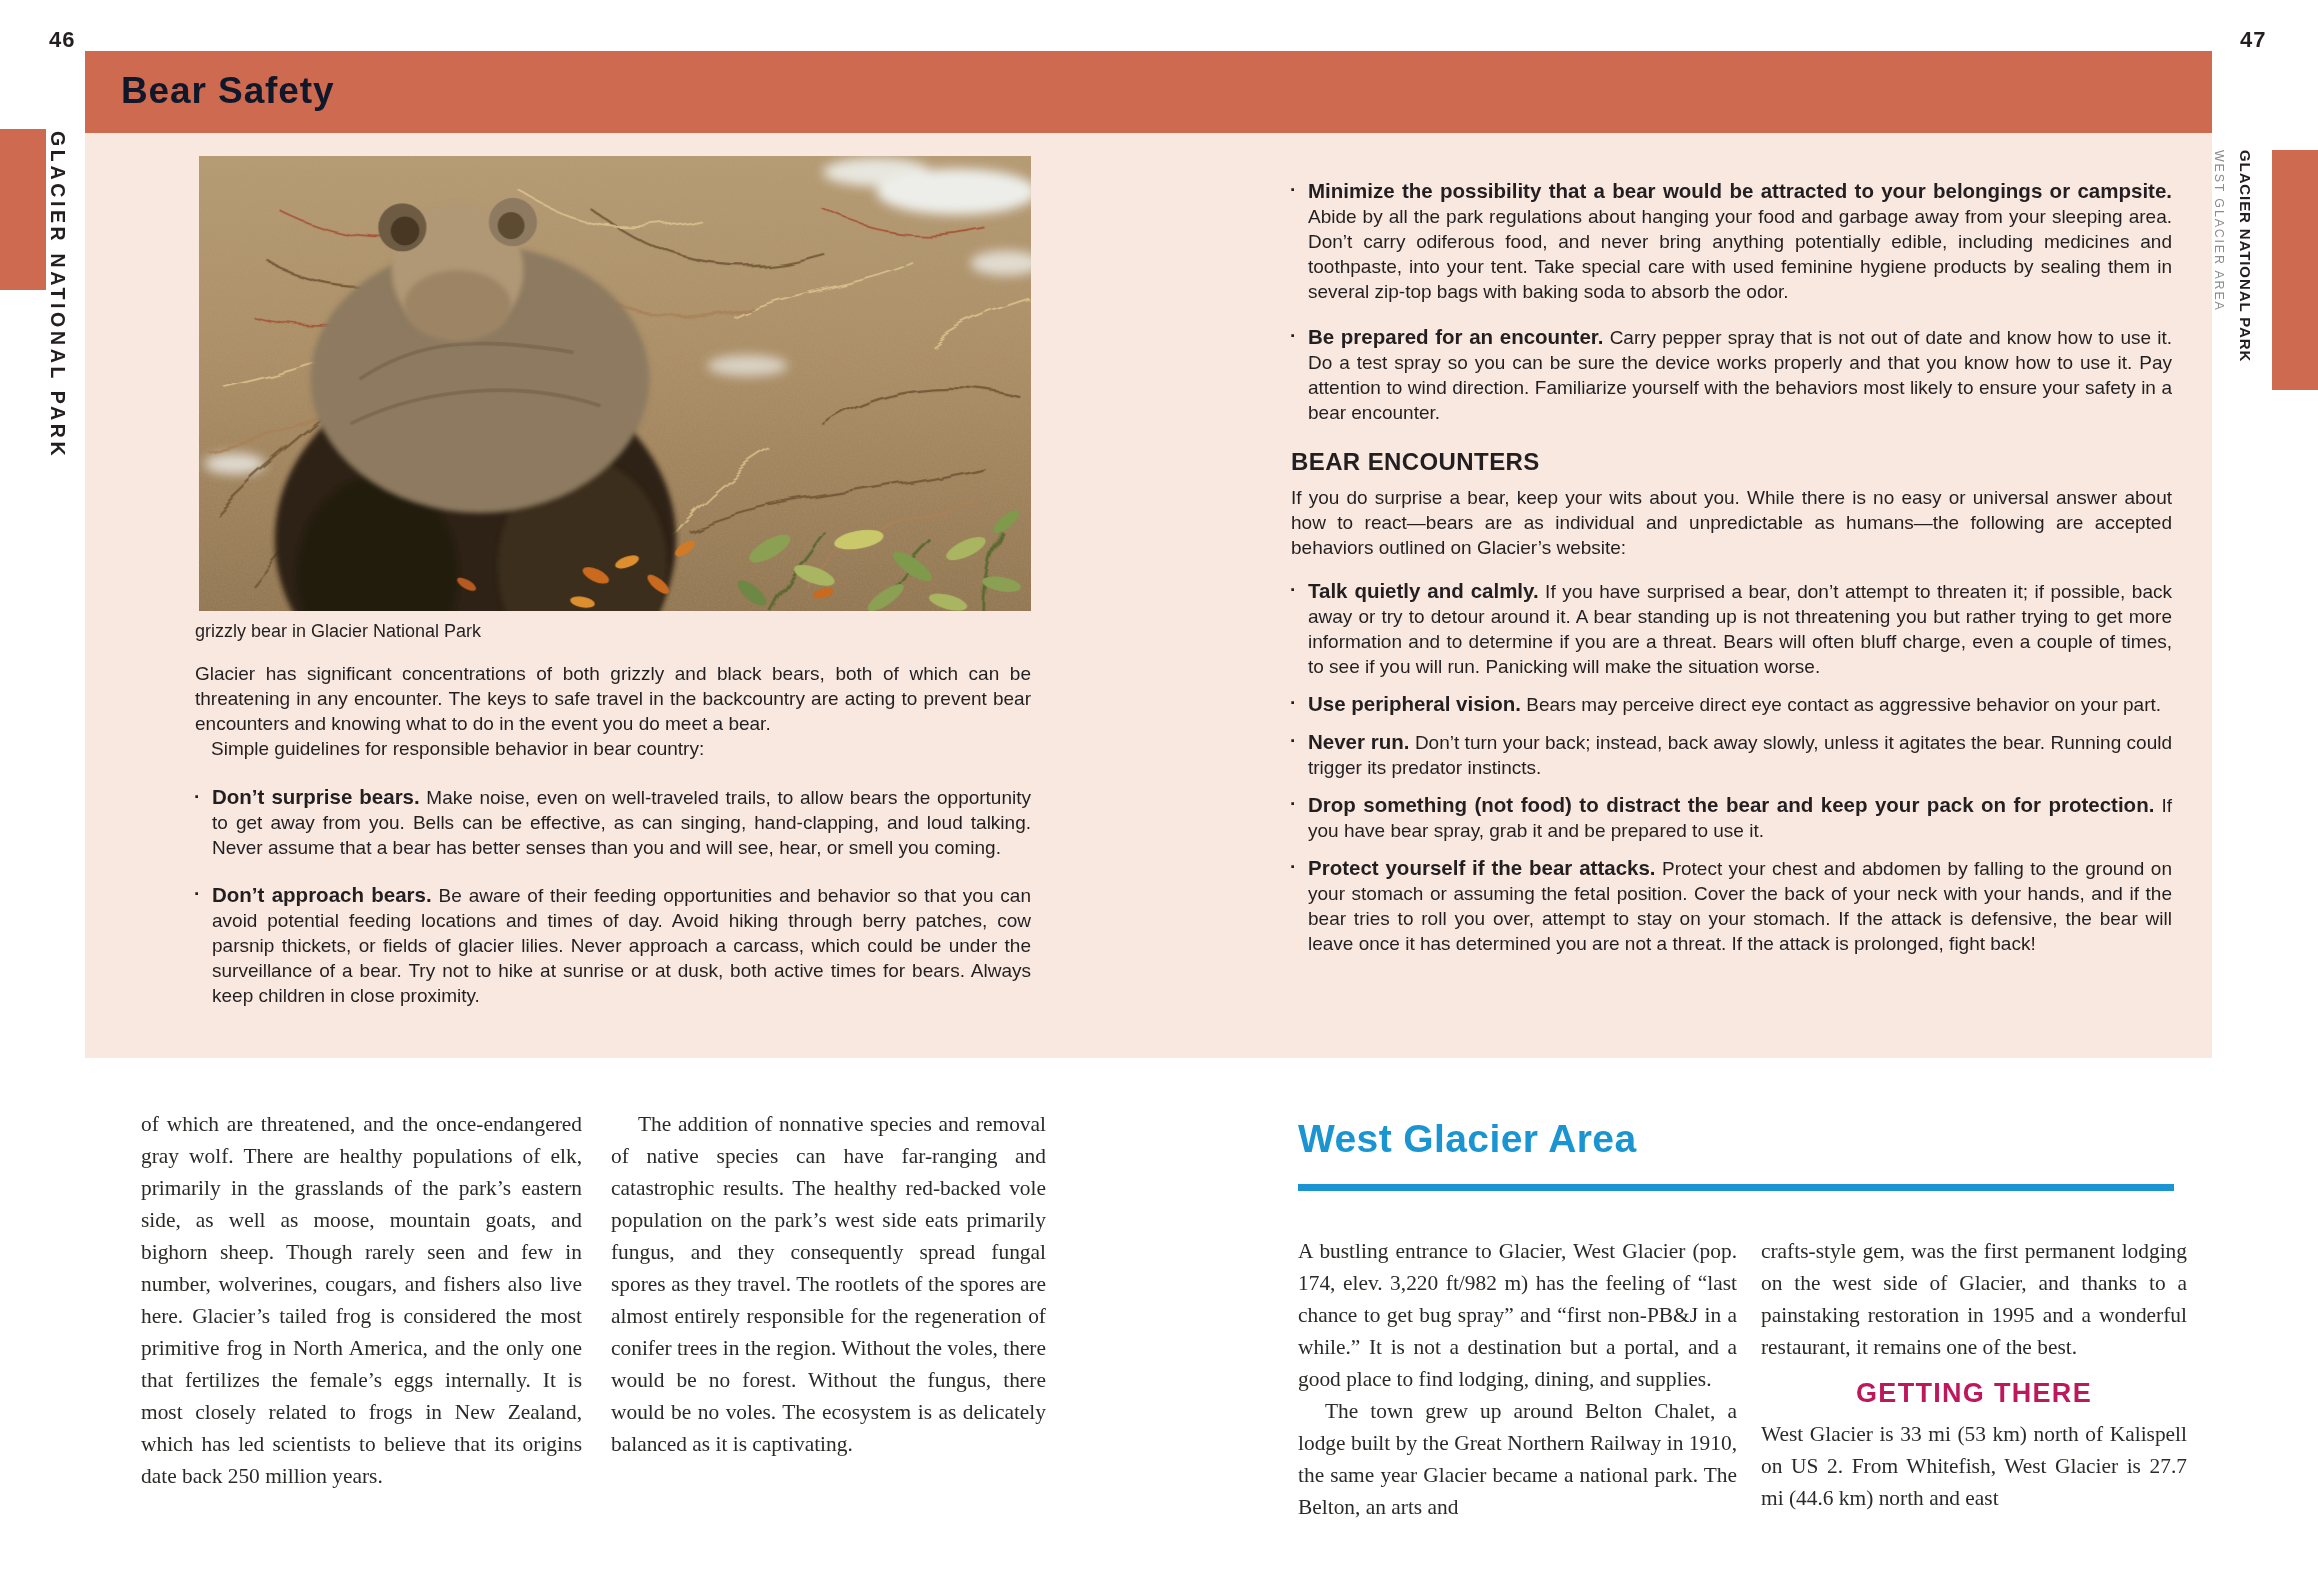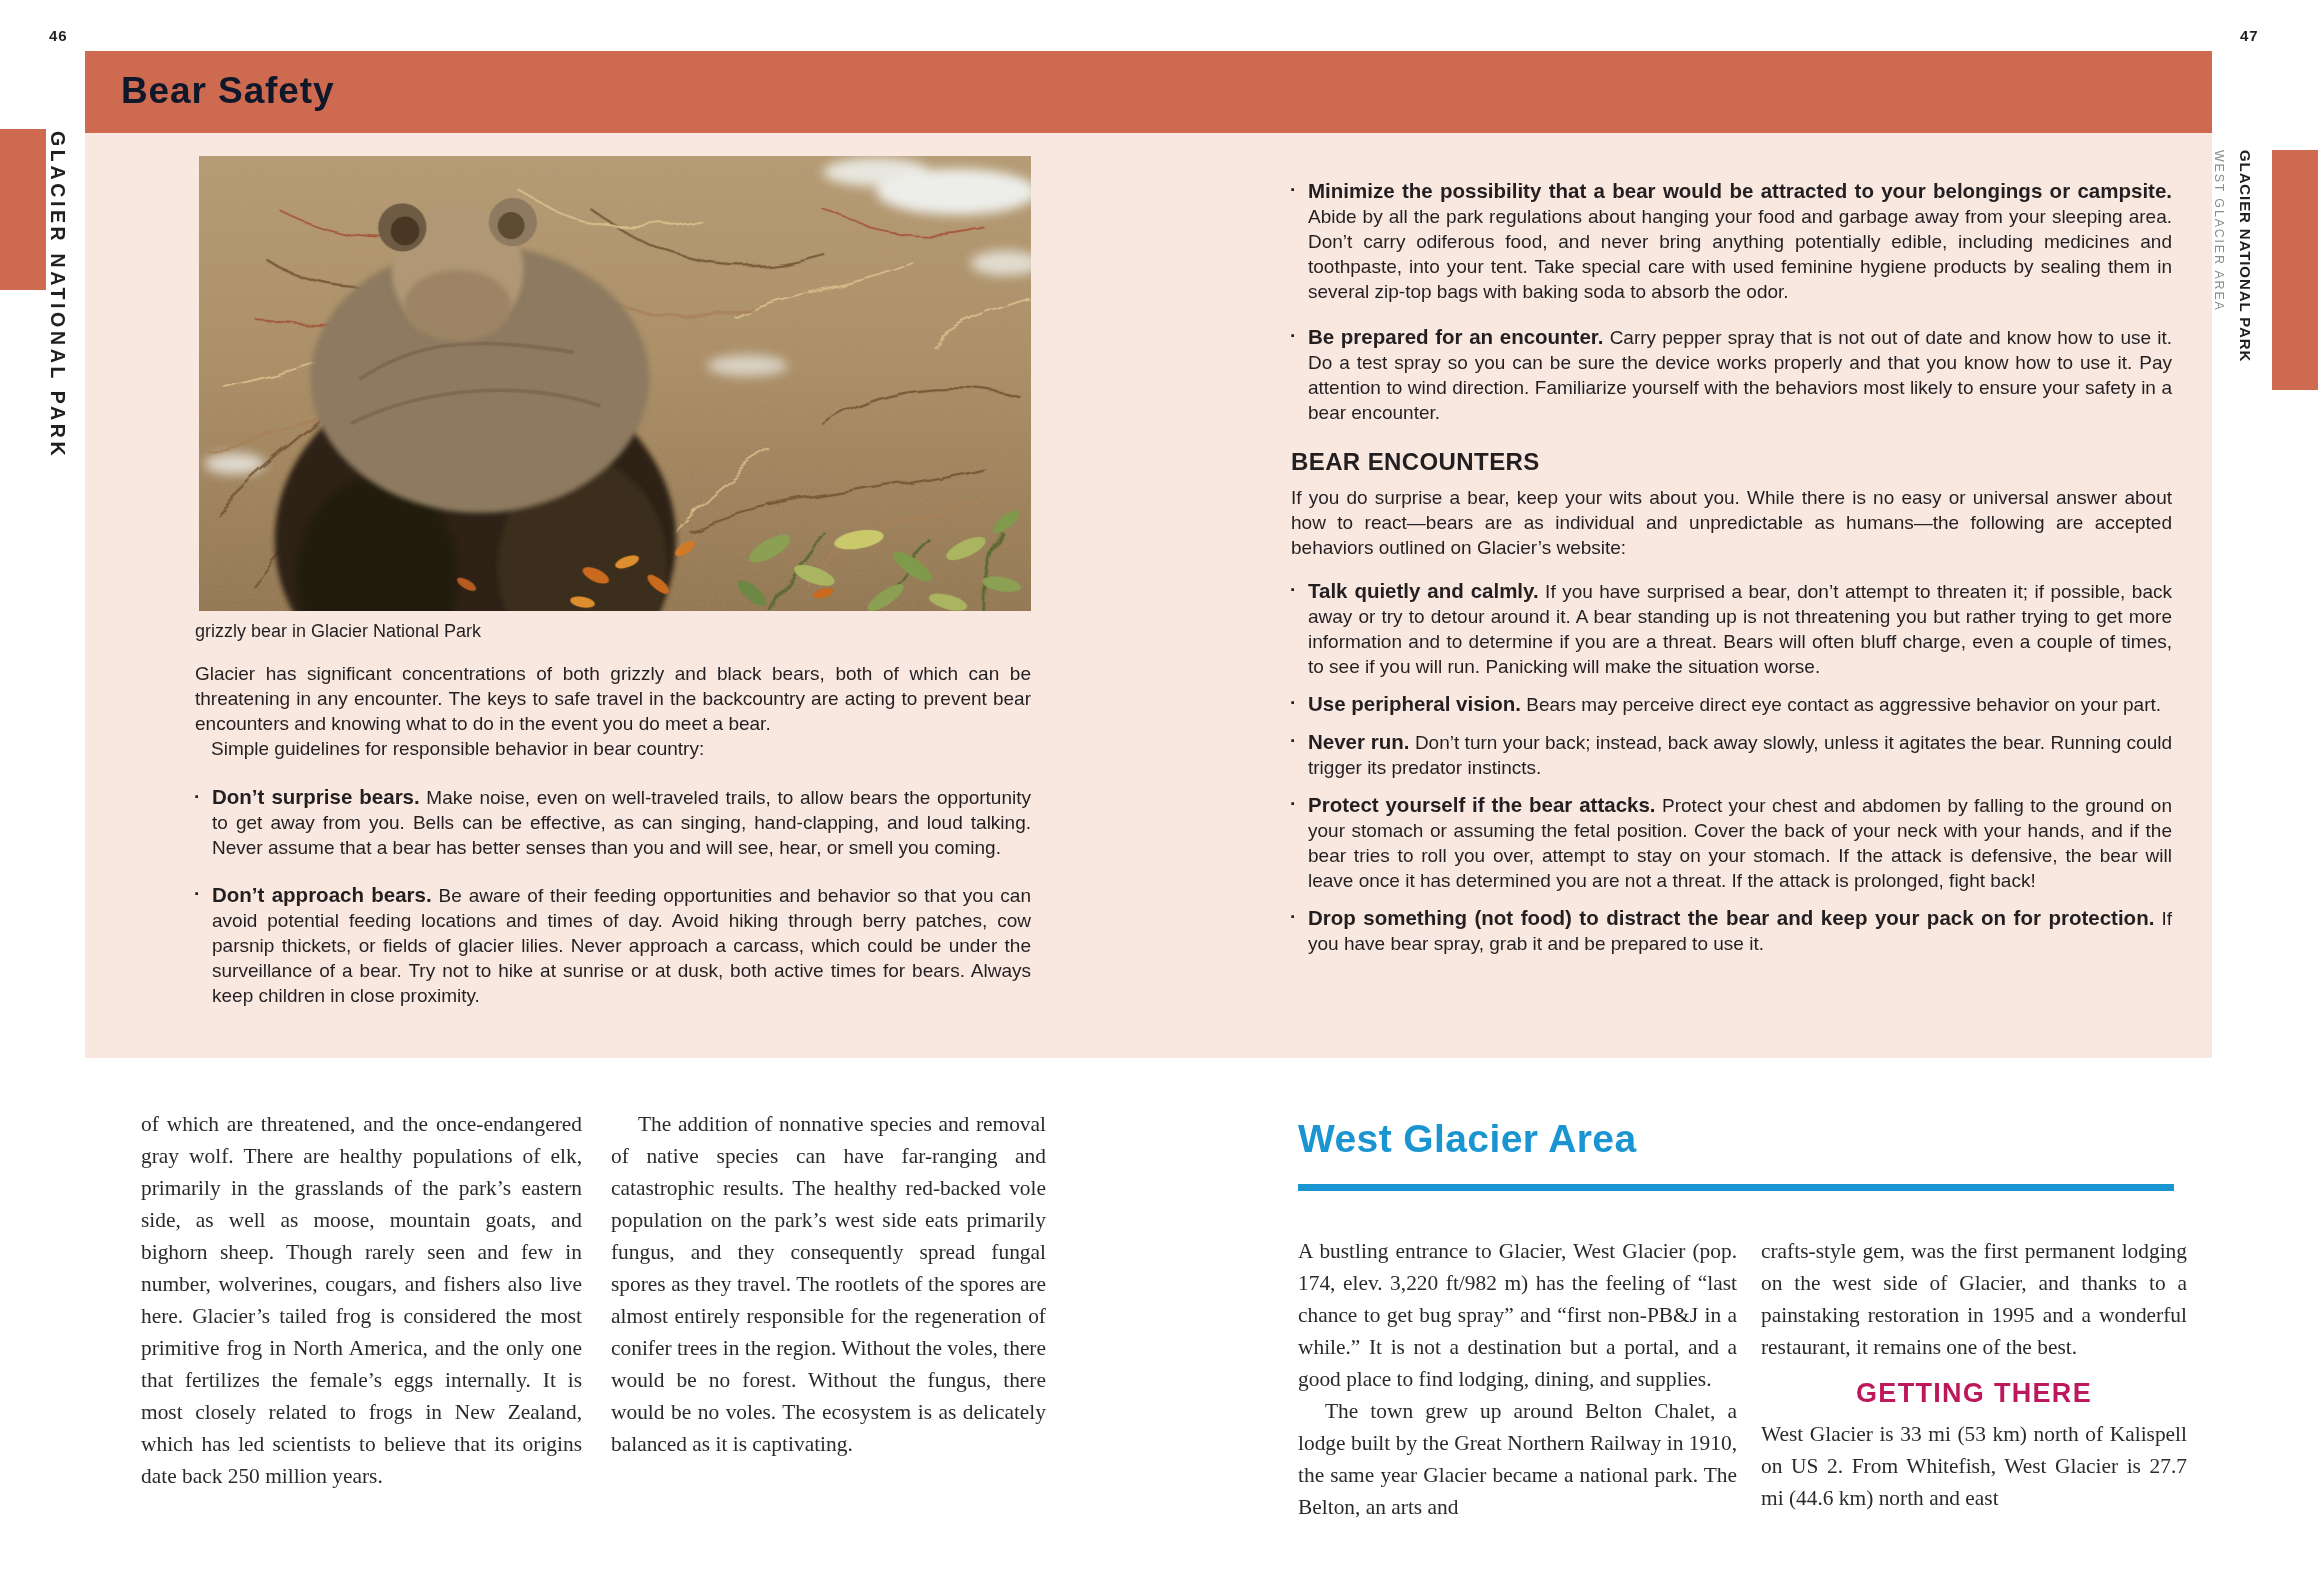--- a/index.html
+++ b/index.html
@@ -1,20 +1,20 @@
 <!DOCTYPE html>
 <html style="font-size:14.3px"><head>
 <meta charset="utf-8">
 <style>
   html,body{margin:0;padding:0;background:#ffffff;}
   .page{position:relative;width:2319px;height:1581px;background:#ffffff;
         font-family:"Liberation Sans",sans-serif;color:#231f20;overflow:hidden;}
 
   
-  .pageno{position:absolute;top:27px;font-size:15px;font-weight:700;letter-spacing:0.9px;}
+  .pageno{position:absolute;top:27px;font-size:22px;font-weight:700;letter-spacing:0.9px;}
   .pn-left{left:49px;}
   .pn-right{left:2240px;}
   .edge-block{position:absolute;width:46px;background:#ce6a4f;}
   .eb-left{left:0;top:129px;height:161px;}
   .eb-right{left:2272px;top:150px;height:240px;}
   .vtext{position:absolute;writing-mode:vertical-rl;white-space:nowrap;}
   .vt-left{left:46px;top:131px;font-size:19.6px;font-weight:700;letter-spacing:3.6px;}
   .vt-right-primary{left:2237px;top:150px;font-size:15px;font-weight:700;letter-spacing:0.9px;}
   .vt-right-secondary{left:2212px;top:150px;font-size:12.5px;font-weight:400;letter-spacing:1.8px;color:#8a8b8d;}
 
@@ -227,26 +227,26 @@
         </div>
         <div class="bullet">
           <span class="lead">Use peripheral vision.</span>
           <span>Bears may perceive direct eye contact as aggressive behavior on your part.</span>
         </div>
         <div class="bullet">
           <span class="lead">Never run.</span>
           <span>Don’t turn your back; instead, back away slowly, unless it agitates the bear. Running could trigger its predator instincts.</span>
         </div>
         <div class="bullet">
+          <span class="lead">Drop something (not food) to distract the bear and keep your pack on for protection.</span>
+          <span>If you have bear spray, grab it and be prepared to use it.</span>
+        </div>
+        <div class="bullet">
           <span class="lead">Protect yourself if the bear attacks.</span>
           <span>Protect your chest and abdomen by falling to the ground on your stomach or assuming the fetal position. Cover the back of your neck with your hands, and if the bear tries to roll you over, attempt to stay on your stomach. If the attack is defensive, the bear will leave once it has determined you are not a threat. If the attack is prolonged, fight back!</span>
-        </div>
-        <div class="bullet">
-          <span class="lead">Drop something (not food) to distract the bear and keep your pack on for protection.</span>
-          <span>If you have bear spray, grab it and be prepared to use it.</span>
         </div>
       </div>
     </div>
   </div>
 
   <div class="serif lcol1">of which are threatened, and the once-endangered gray wolf. There are healthy populations of elk, primarily in the grasslands of the park’s eastern side, as well as moose, mountain goats, and bighorn sheep. Though rarely seen and few in number, wolverines, cougars, and fishers also live here. Glacier’s tailed frog is considered the most primitive frog in North America, and the only one that fertilizes the female’s eggs internally. It is most closely related to frogs in New Zealand, which has led scientists to believe that its origins date back 250 million years.</div>
   <div class="serif lcol2 indent">The addition of nonnative species and removal of native species can have far-ranging and catastrophic results. The healthy red-backed vole population on the park’s west side eats primarily fungus, and they consequently spread fungal spores as they travel. The rootlets of the spores are almost entirely responsible for the regeneration of conifer trees in the region. Without the voles, there would be no forest. Without the fungus, there would be no voles. The ecosystem is as delicately balanced as it is captivating.</div>
 
   <div class="wg-heading">West Glacier Area</div>
   <div class="wg-rule"></div>

